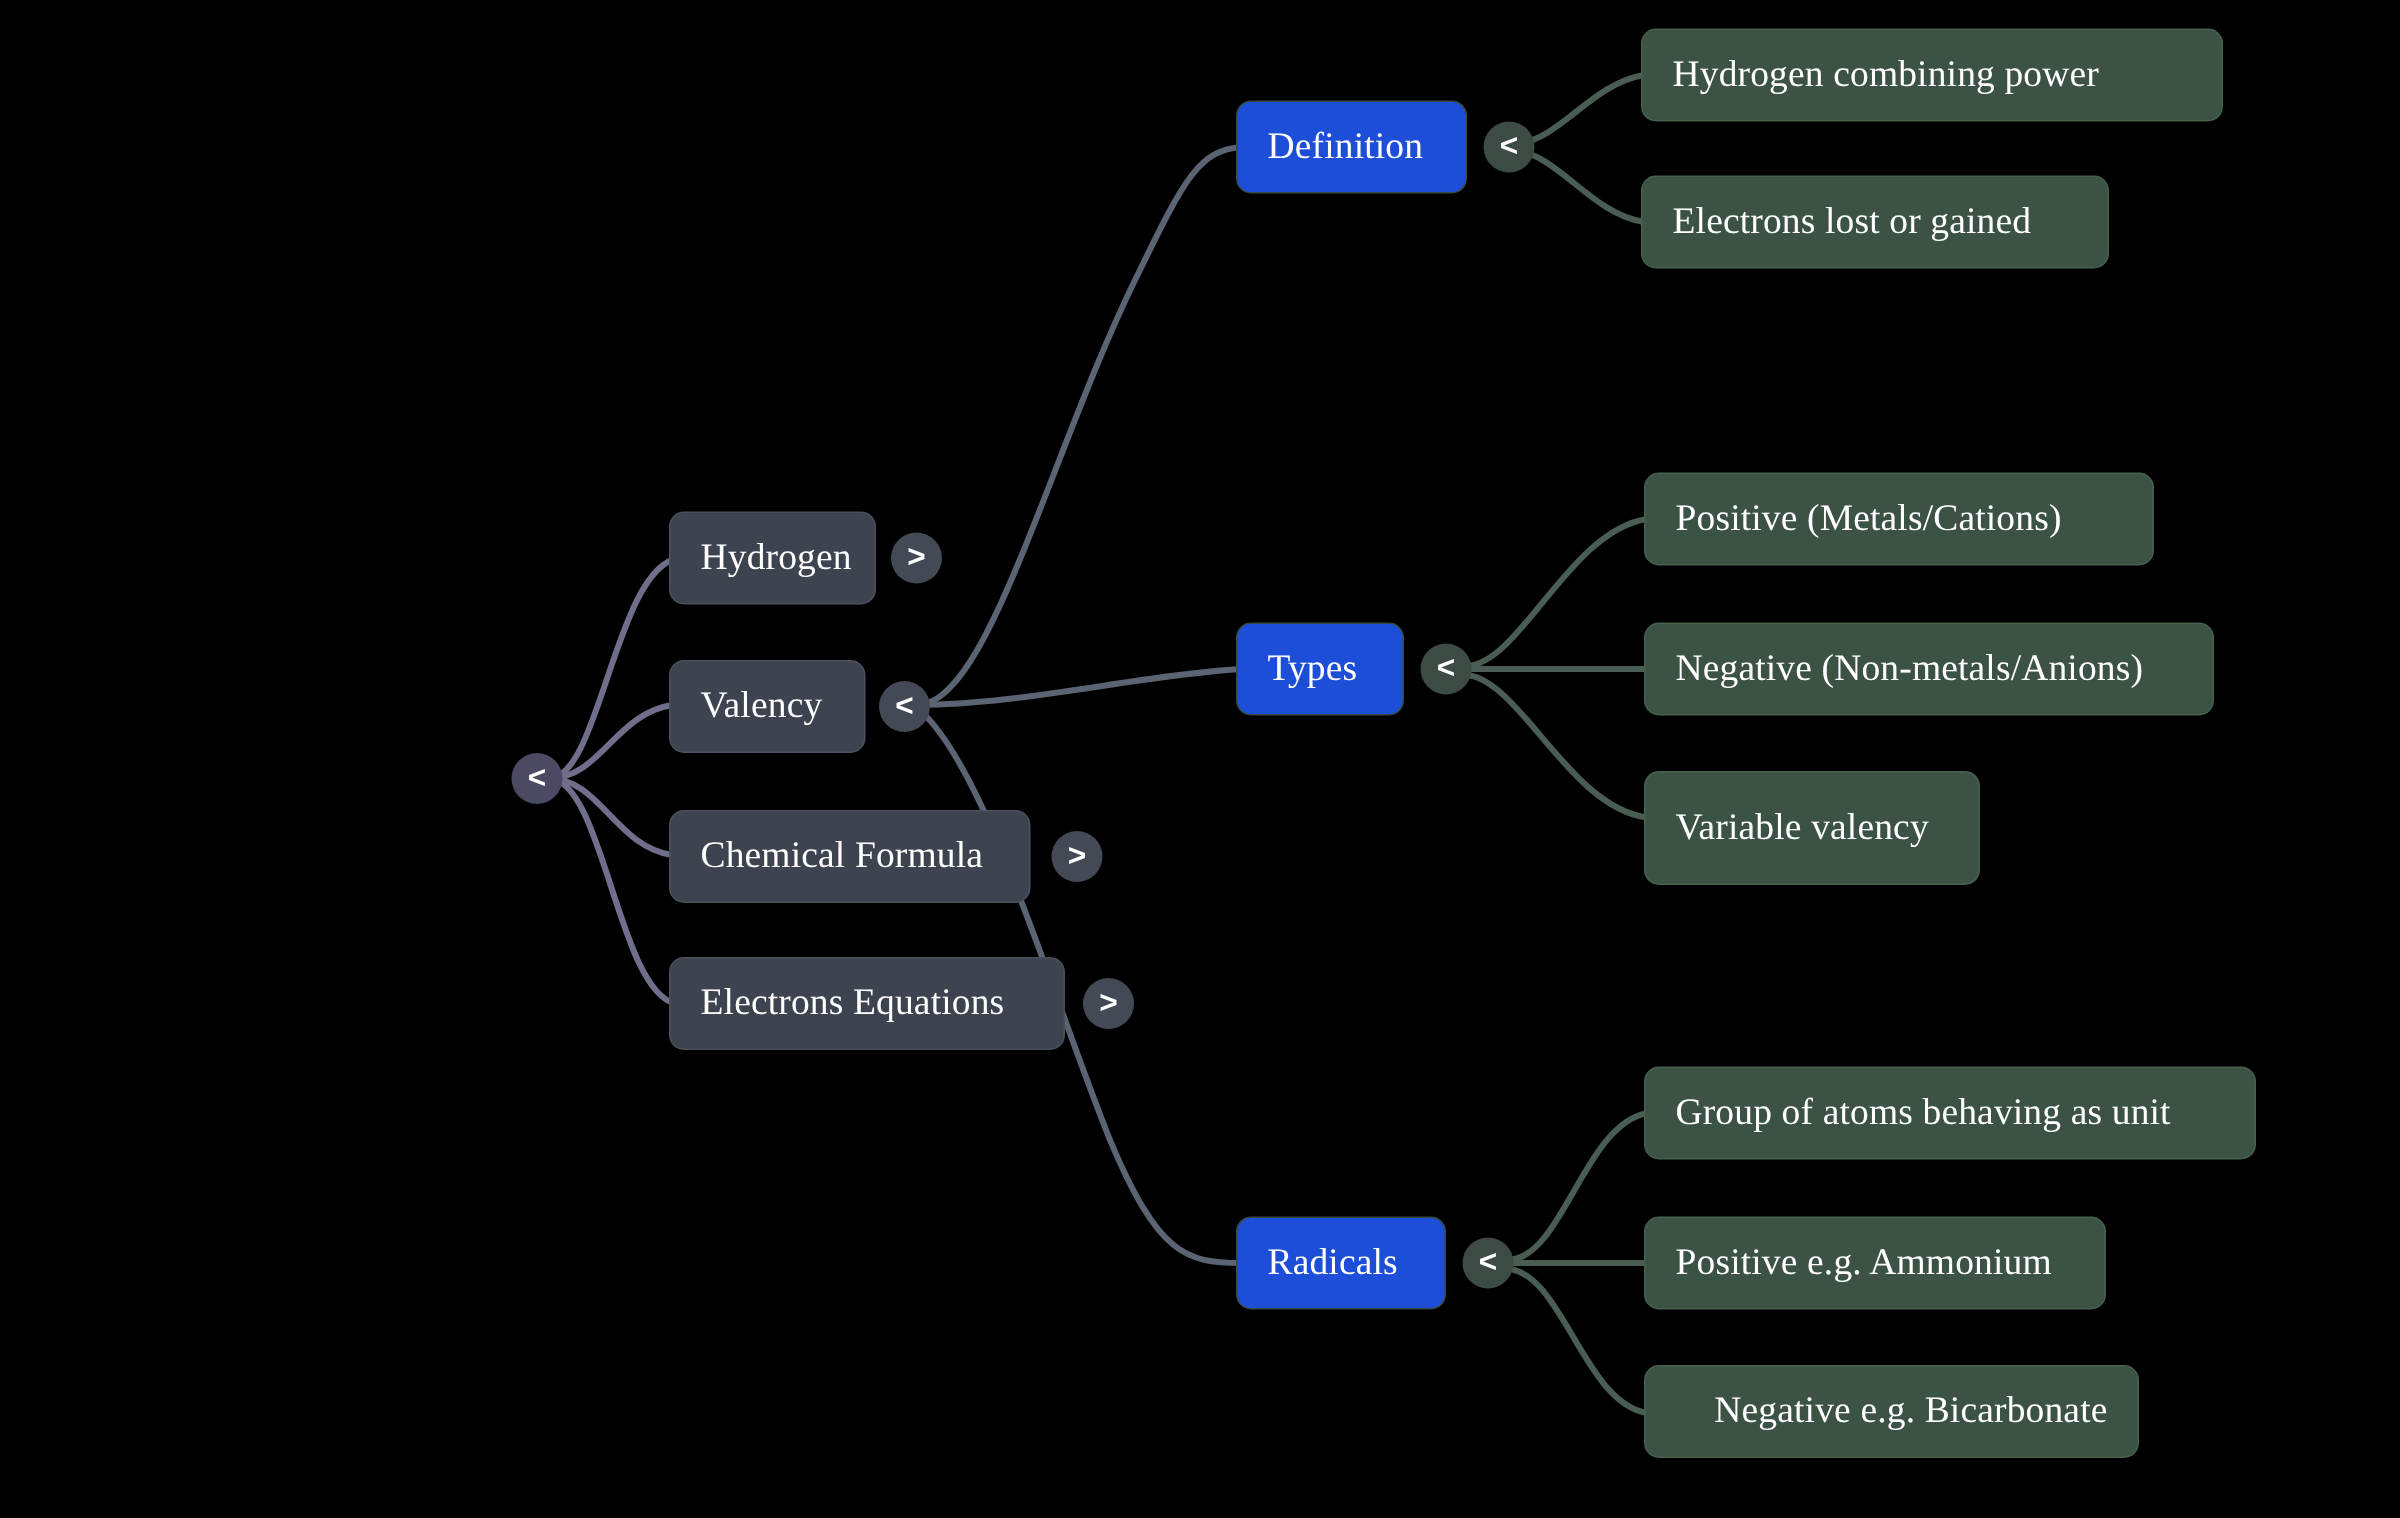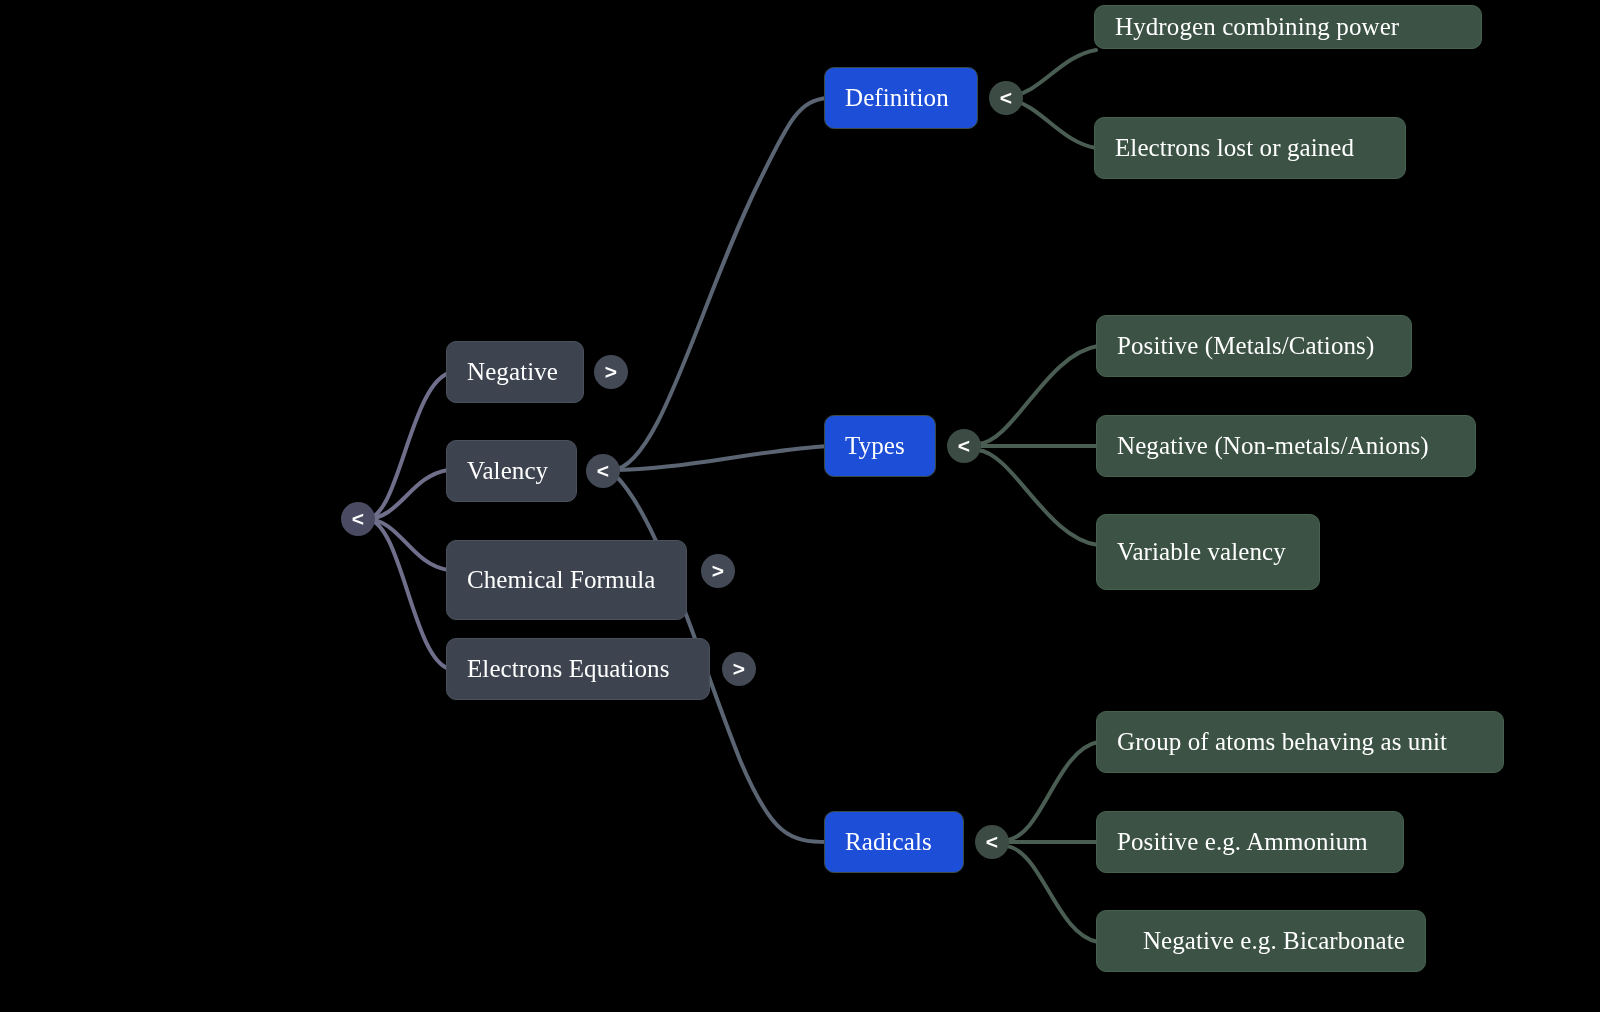--- a/index.html
+++ b/index.html
@@ -123,34 +123,34 @@
       <path d="M 1006,842 C 1042,842 1066,842 1100,842"></path>
       <path d="M 1006,846 C 1042,850 1056,935 1098,942"></path>
     </g>
   </svg>
 
   <div class="toggle t-root" style="left:341px; top:502px;">
     <span class="chev">&lt;</span>
   </div>
 
   <div class="node lv1" style="left:446px; top:341px; width:138px; height:62px;">
-    <span class="label">Negative</span>
+    <span class="label">Hydrogen</span>
   </div>
   <div class="toggle t-slate" style="left:594px; top:355px;">
     <span class="chev">&gt;</span>
   </div>
 
   <div class="node lv1" style="left:446px; top:440px; width:131px; height:62px;">
     <span class="label">Valency</span>
   </div>
   <div class="toggle t-slate" style="left:586px; top:454px;">
     <span class="chev">&lt;</span>
   </div>
 
-  <div class="node lv1" style="left:446px; top:540px; width:241px; height:80px;">
+  <div class="node lv1" style="left:446px; top:540px; width:241px; height:62px;">
     <span class="label">Chemical Formula</span>
   </div>
   <div class="toggle t-slate" style="left:701px; top:554px;">
     <span class="chev">&gt;</span>
   </div>
 
   <div class="node lv1" style="left:446px; top:638px; width:264px; height:62px;">
     <span class="label">Electrons Equations</span>
   </div>
   <div class="toggle t-slate" style="left:722px; top:652px;">
@@ -171,28 +171,28 @@
     <span class="chev">&lt;</span>
   </div>
 
   <div class="node lv2" style="left:824px; top:811px; width:140px; height:62px;">
     <span class="label">Radicals</span>
   </div>
   <div class="toggle t-green" style="left:975px; top:825px;">
     <span class="chev">&lt;</span>
   </div>
 
-  <div class="node lv3" style="left:1094px; top:5px; width:388px; height:44px;">
+  <div class="node lv3" style="left:1094px; top:19px; width:388px; height:62px;">
     <span class="label">Hydrogen combining power</span>
   </div>
   <div class="node lv3" style="left:1094px; top:117px; width:312px; height:62px;">
     <span class="label">Electrons lost or gained</span>
   </div>
 
-  <div class="node lv3" style="left:1096px; top:315px; width:316px; height:62px;">
+  <div class="node lv3" style="left:1096px; top:315px; width:340px; height:62px;">
     <span class="label">Positive (Metals/Cations)</span>
   </div>
   <div class="node lv3" style="left:1096px; top:415px; width:380px; height:62px;">
     <span class="label">Negative (Non-metals/Anions)</span>
   </div>
   <div class="node lv3" style="left:1096px; top:514px; width:224px; height:76px;">
     <span class="label">Variable valency</span>
   </div>
 
   <div class="node lv3" style="left:1096px; top:711px; width:408px; height:62px;">

